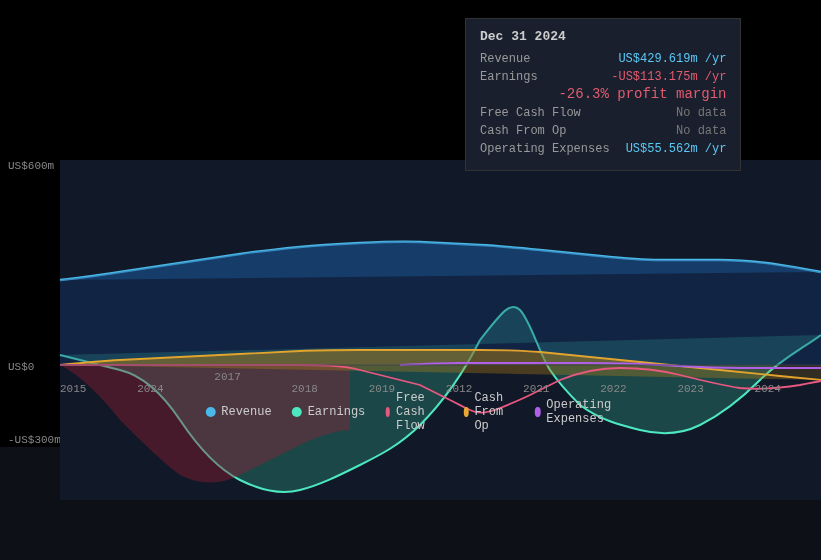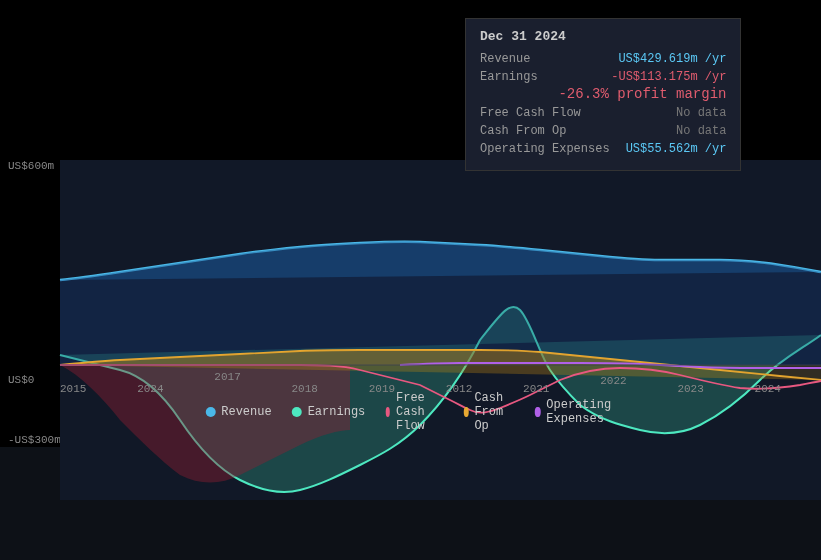--- a/index.html
+++ b/index.html
@@ -141,21 +141,21 @@
       <span class="tooltip-label">Cash From Op</span>
       <span class="tooltip-value no-data">No data</span>
     </div>
     <div class="tooltip-row">
       <span class="tooltip-label">Operating Expenses</span>
       <span class="tooltip-value blue">US$55.562m /yr</span>
     </div>
   </div>
 
   <div class="y-axis-label" style="top: 160px;">US$600m</div>
-  <div class="y-axis-label" style="top: 374px;">US$0</div>
+  <div class="y-axis-label" style="top: 361px;">US$0</div>
   <div class="y-axis-label" style="top: 434px;">-US$300m</div>
 
   <div class="horizontal-line" style="top: 170px;"></div>
   <div class="horizontal-line" style="top: 365px;"></div>
   <div class="horizontal-line" style="top: 465px;"></div>
 
   <svg style="position:absolute; top:160px; left:0; width:821px; height:340px;">
 
     <rect x="60" y="0" width="761" height="340" fill="#111827"></rect>
 
@@ -179,21 +179,21 @@
   </svg>
 
   <div style="position:absolute; bottom:52px; left:60px; right:0; display:flex; justify-content:space-between; padding-right:40px;">
     <span class="x-axis-label" style="position:relative; bottom:0;">2015</span>
     <span class="x-axis-label" style="position:relative; bottom:0;">2024</span>
     <span class="x-axis-label" style="position:relative; bottom:12px;">2017</span>
     <span class="x-axis-label" style="position:relative; bottom:0;">2018</span>
     <span class="x-axis-label" style="position:relative; bottom:0;">2019</span>
     <span class="x-axis-label" style="position:relative; bottom:0;">2012</span>
     <span class="x-axis-label" style="position:relative; bottom:0;">2021</span>
-    <span class="x-axis-label" style="position:relative; bottom:8px;text-align:center;">2022</span>
+    <span class="x-axis-label" style="position:relative; bottom:0;text-align:center;">2022</span>
     <span class="x-axis-label" style="position:relative; bottom:0;">2023</span>
     <span class="x-axis-label" style="position:relative; bottom:0;">2024</span>
   </div>
 
   <div class="legend">
     <div class="legend-item">
       <div class="legend-dot" style="background:#4ab8e8;"></div>
       <span>Revenue</span>
     </div>
     <div class="legend-item">

